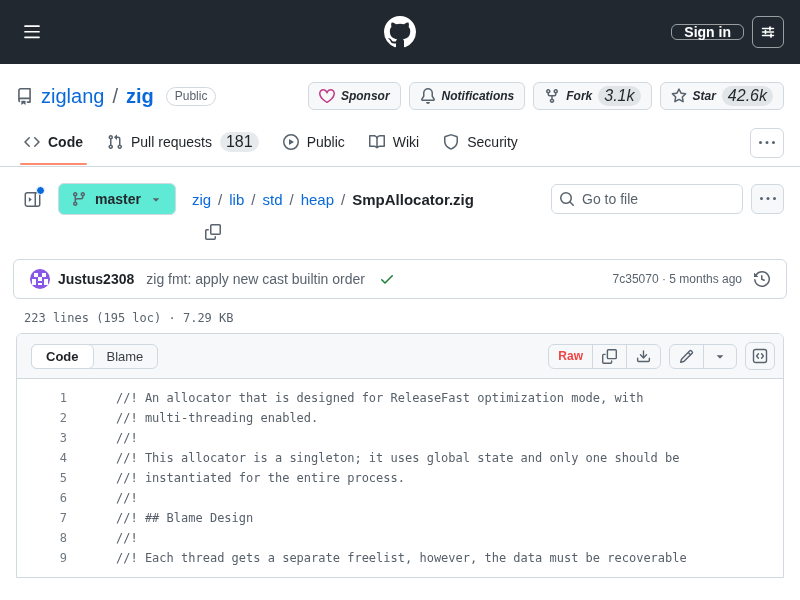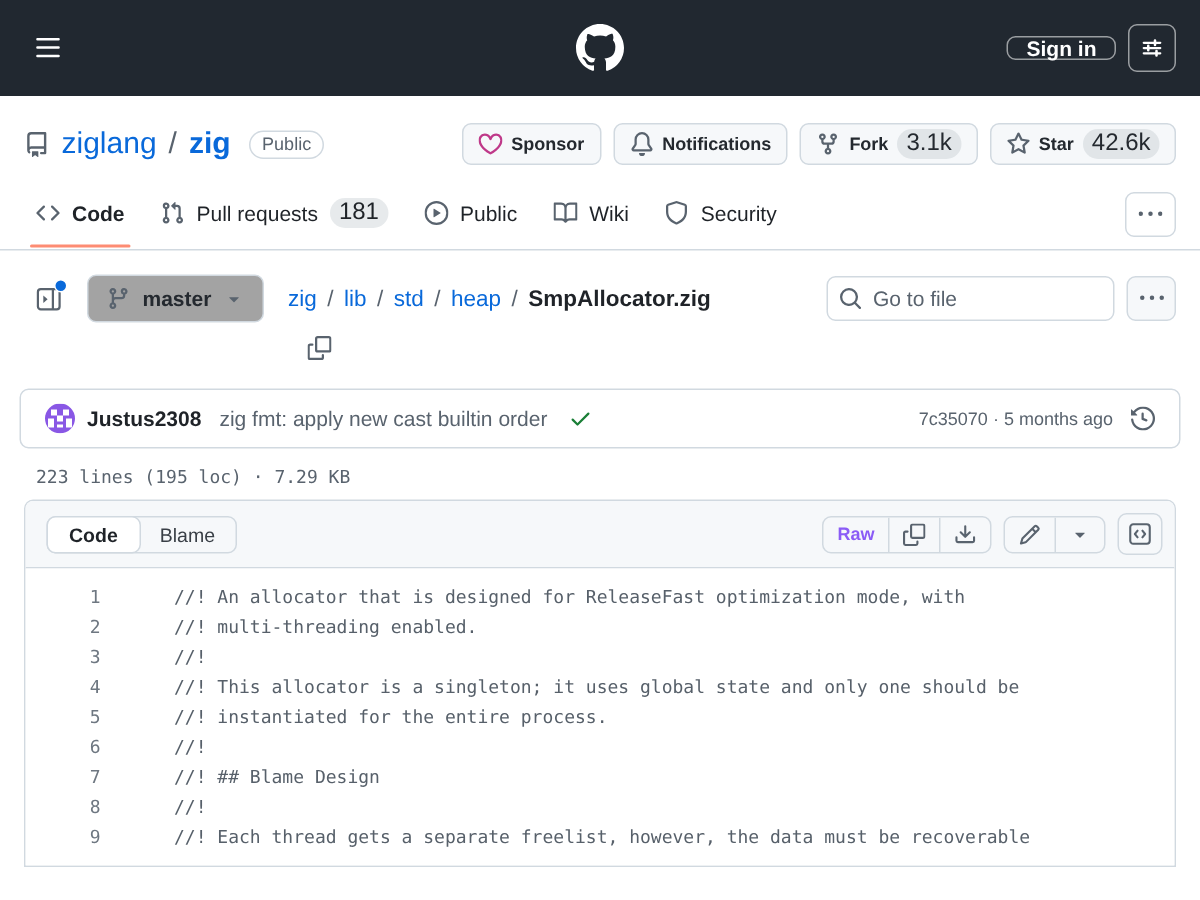--- a/index.html
+++ b/index.html
@@ -17,39 +17,39 @@
 
   
   .repo-row { display:flex; align-items:center; padding:18px 16px 10px; }
   .repo-title { display:flex; align-items:center; gap:8px; font-size:20px; }
   .repo-icon { color:#59636e; }
   .repo-owner { color:#0969da; text-decoration:none; }
   .repo-sep { color:#59636e; font-weight:300; }
   .repo-name { color:#0969da; font-weight:600; text-decoration:none; }
   .badge-public { font-size:12px; color:#59636e; border:1px solid #d1d9e0; border-radius:2em; padding:1px 8px 2px; font-weight:500; margin-left:4px; }
   .repo-actions { margin-left:auto; display:flex; gap:8px; }
-  .gh-btn { display:flex; align-items:center; gap:6px; height:28px; padding:12px 10px; background:#f6f8fa; border:1px solid #d1d9e0; border-radius:6px; font-size:12px; font-weight:600; color:#24292f; cursor:pointer; font-family:inherit; }
+  .gh-btn { display:flex; align-items:center; gap:6px; height:28px; padding:12px 10px; background:#f6f8fa; border:1px solid #d1d9e0; border-radius:6px; font-size:12px; font-weight:600; color:#24292f; cursor:pointer; font-family:inherit;font-style:italic; }
   .gh-btn .icn { color:#59636e; display:flex; }
   .heart { color:#bf3989 !important; }
   .counter { background:rgba(175,184,193,.3); border-radius:2em; padding:1px 6px; font-size:16px; font-weight:500; }
 
   
   .tabs-row { display:flex; align-items:center; padding:0 12px; border-bottom:1px solid #d1d9e0; }
   .tab { display:flex; align-items:center; gap:8px; padding:12px 8px 14px; position:relative; color:#1f2328; cursor:pointer; margin:0 4px; text-decoration:none; }
   .tab .icn { color:#59636e; display:flex; }
   .tab.active .tab-label { font-weight:600; }
   .tab.active::after { content:""; position:absolute; left:4px; right:4px; bottom:-1px; height:2px; background:#fd8c73; border-radius:3px; }
   .tabs-kebab { margin-left:auto; margin-right:4px; width:34px; height:30px; border:1px solid #d1d9e0; border-radius:6px; display:flex; align-items:center; justify-content:center; color:#59636e; background:#fff; cursor:pointer; }
 
   
   .file-nav { padding:16px 16px 0; }
   .file-nav-row { display:flex; align-items:center; gap:10px; }
   .tree-btn { position:relative; width:32px; height:32px; display:flex; align-items:center; justify-content:center; border:none; background:transparent; border-radius:6px; color:#59636e; cursor:pointer; }
   .blue-dot { position:absolute; top:3px; right:3px; width:9px; height:9px; background:#0969da; border-radius:50%; border:1.5px solid #fff; }
-  .branch-btn { display:flex; align-items:center; gap:8px; height:32px; padding:0 12px; background:#a3a3a3; border:1px solid #d1d9e0; border-radius:6px; font-size:14px; font-weight:600; color:#24292f; cursor:pointer; font-family:inherit; }
+  .branch-btn { display:flex; align-items:center; gap:8px; height:32px; padding:0 12px; background:#5eead4; border:1px solid #d1d9e0; border-radius:6px; font-size:14px; font-weight:600; color:#24292f; cursor:pointer; font-family:inherit; }
   .branch-btn .icn, .branch-btn .caret { color:#59636e; display:flex; }
   .breadcrumb { display:flex; align-items:center; gap:7px; font-size:15px; margin-left:6px; }
   .crumb { color:#0969da; text-decoration:none; cursor:pointer; }
   .crumb-sep { color:#59636e; }
   .crumb-file { font-weight:600; color:#1f2328; }
   .goto-wrap { margin-left:auto; display:flex; align-items:center; gap:8px; }
   .goto-box { position:relative; }
   .goto-input { width:192px; height:30px; border:1px solid #d1d9e0; border-radius:6px; padding:0 8px 0 30px; font-size:14px; color:#1f2328; background:#fff; font-family:inherit; }
   .goto-input::placeholder { color:#59636e; }
   .goto-search-icon { position:absolute; left:8px; top:7px; color:#59636e; pointer-events:none; }
@@ -70,21 +70,21 @@
   .file-meta { padding:12px 16px 8px 24px; font-family:"DejaVu Sans Mono",monospace; font-size:12px; color:#59636e; }
 
   
   .code-box { margin:0 16px; border:1px solid #d1d9e0; border-radius:6px 6px 0 0; overflow:hidden; }
   .code-toolbar { background:#f6f8fa; border-bottom:1px solid #d1d9e0; padding:8px 8px; display:flex; align-items:center; }
   .seg { display:flex; background:#f6f8fa; border:1px solid #d1d9e0; border-radius:6px; margin-left:6px; }
   .seg-item { padding:4px 14px; font-size:13px; color:#393f46; cursor:pointer; }
   .seg-item.on { background:#fff; border:1px solid #d1d9e0; border-radius:6px; margin:-1px; font-weight:600; color:#1f2328; }
   .toolbar-right { margin-left:auto; display:flex; align-items:center; gap:8px; }
   .btn-group { display:flex; border:1px solid #d1d9e0; border-radius:6px; background:#f6f8fa; overflow:hidden; }
-  .btn-group > * { display:flex; align-items:center; padding:4px 9px; border-left:1px solid #d1d9e0; font-size:12px; font-weight:600; color:#8b5cf6; background:transparent; border-top:none; border-bottom:none; border-right:none; cursor:pointer; font-family:inherit; }
+  .btn-group > * { display:flex; align-items:center; padding:4px 9px; border-left:1px solid #d1d9e0; font-size:12px; font-weight:600; color:#ef4444; background:transparent; border-top:none; border-bottom:none; border-right:none; cursor:pointer; font-family:inherit; }
   .btn-group > *:first-child { border-left:none; }
   .btn-group .icn { color:#59636e; display:flex; }
   .symbols-btn { width:30px; height:28px; border:1px solid #d1d9e0; border-radius:6px; display:flex; align-items:center; justify-content:center; color:#59636e; background:transparent; cursor:pointer; }
 
   .code-body { padding:9px 0; font-family:"DejaVu Sans Mono",monospace; font-size:12px; line-height:20px; background:#fff; }
   .code-row { display:flex; }
   .ln { width:58px; text-align:right; color:#6e7781; flex-shrink:0; padding-right:8px; cursor:pointer; }
   .lc { padding-left:41px; color:#57606a; white-space:pre; }
 </style>
 </head>

